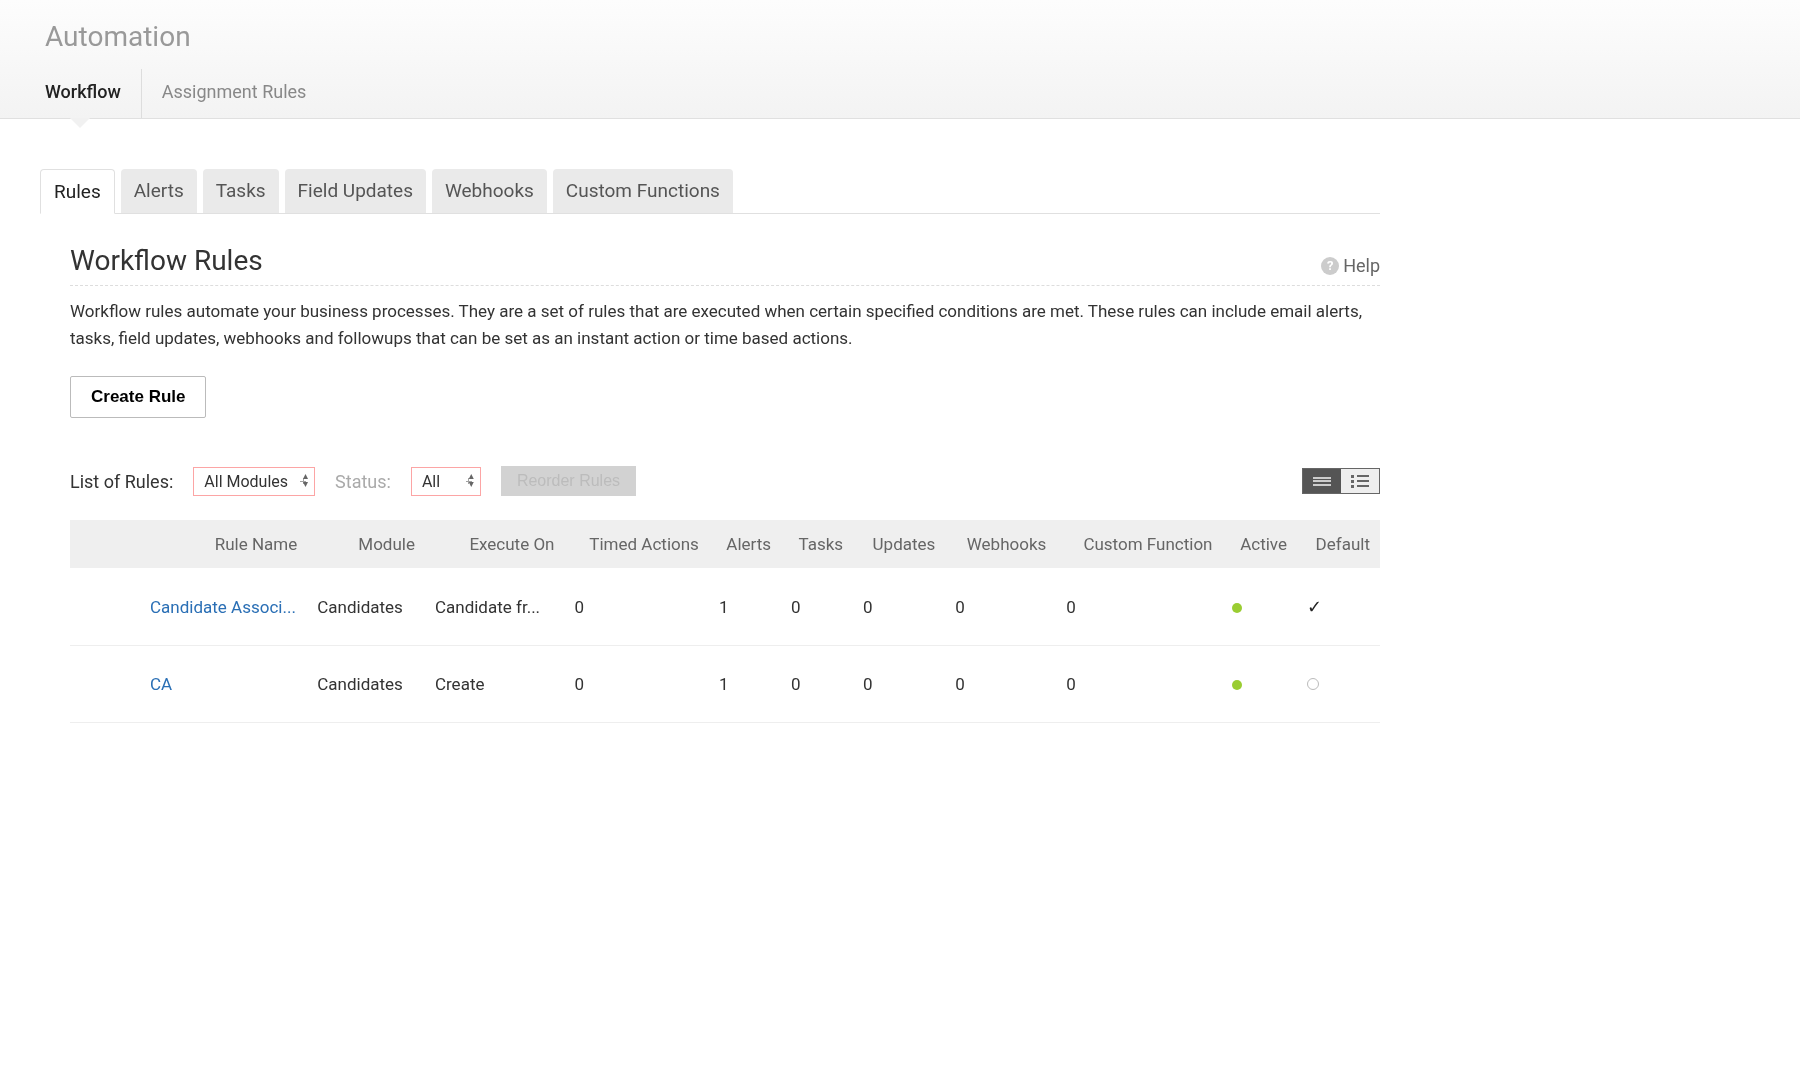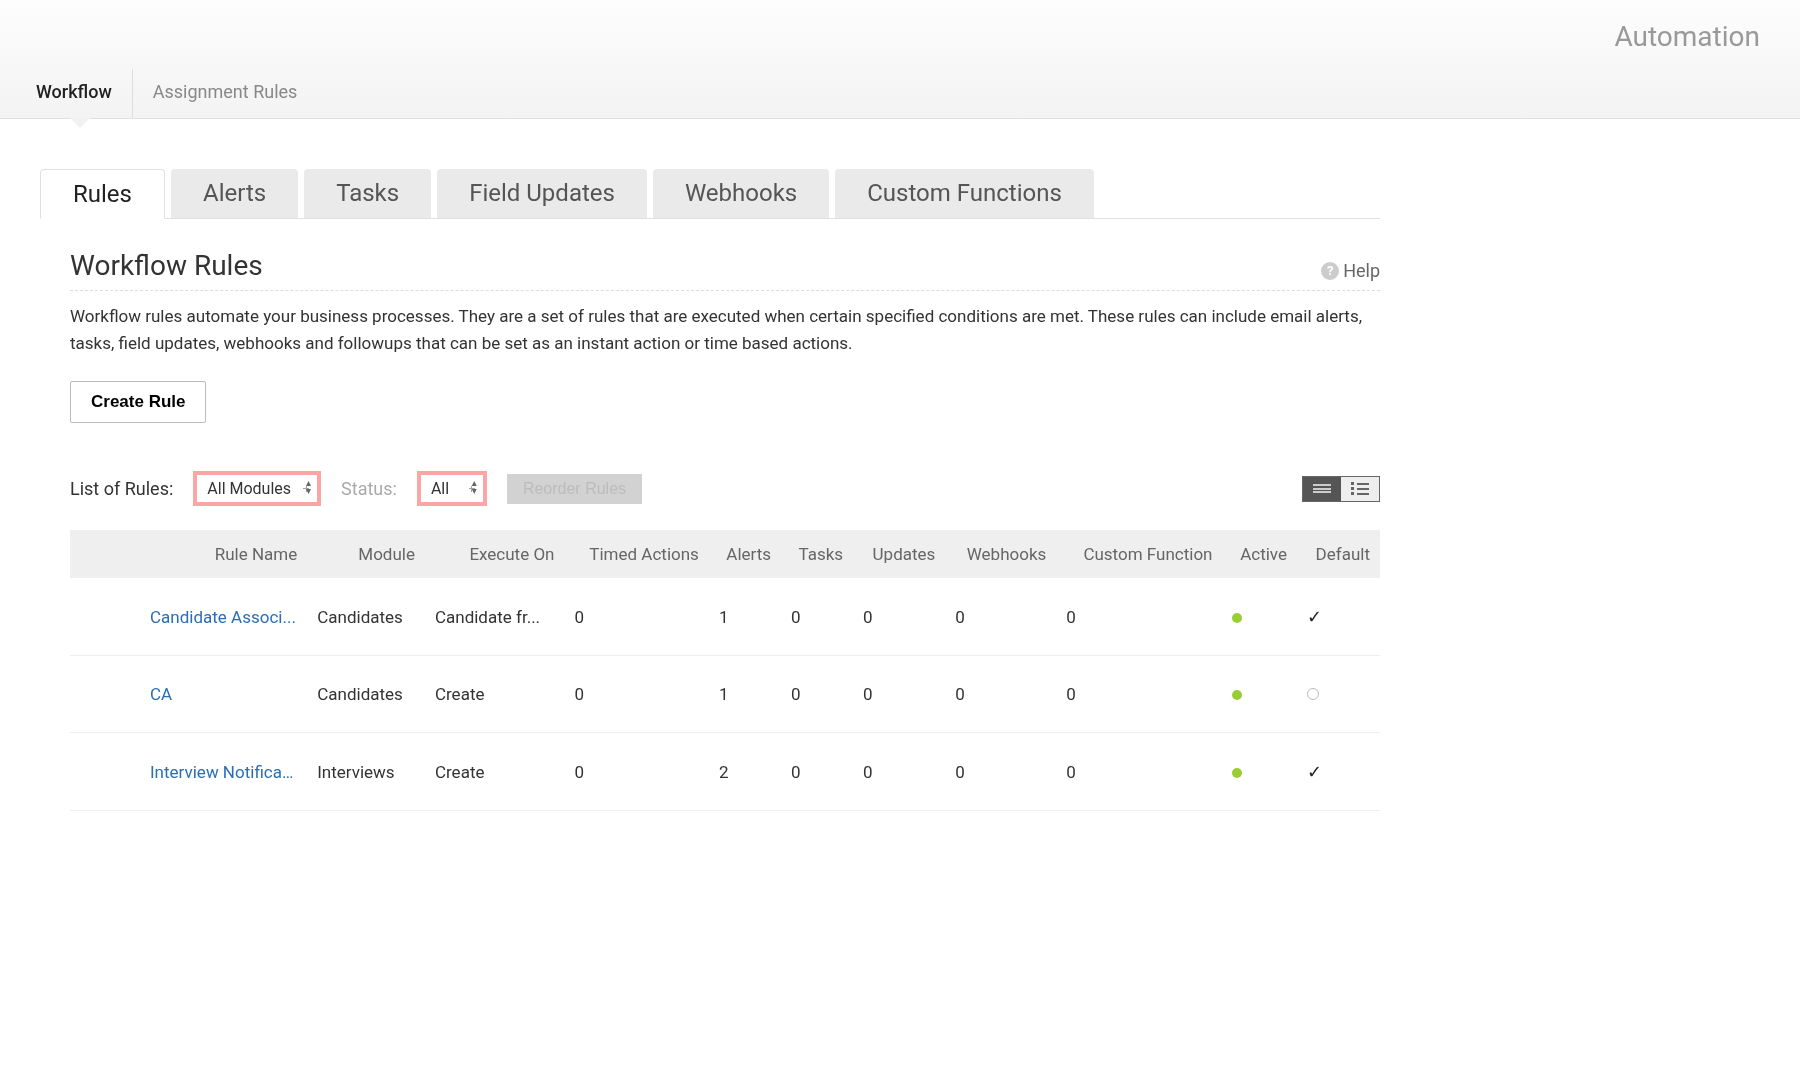--- a/index.html
+++ b/index.html
@@ -5,22 +5,21 @@
   * { box-sizing: border-box; margin: 0; padding: 0; }
   body {
     font-family: -apple-system, BlinkMacSystemFont, "Segoe UI", Roboto, Helvetica, Arial, sans-serif;
     background: #ffffff;
     color: #333;
     font-size: 15px;
   }
   .header {
     background: linear-gradient(#fdfdfd, #f3f3f3);
     border-bottom: 1px solid #e0e0e0;
-    padding: 20px 40px 0 36px;
-    text-align: right;
+    padding: 20px 40px 0 45px;
   }
   .header-title {
     font-size: 28px;
     font-weight: 400;
     color: #999;
     margin-bottom: 16px;
   }
   .top-tabs {
     display: flex;
     gap: 0;
@@ -54,22 +53,22 @@
     padding: 40px;
     max-width: 1420px;
   }
 
   .sub-tabs {
     display: flex;
     border-bottom: 1px solid #e0e0e0;
   }
   .sub-tab {
     background: #eaeaea;
-    padding: 10px 32px;
-    font-size: 24px;
+    padding: 10px 13px;
+    font-size: 19px;
     color: #555;
     cursor: pointer;
     margin-right: 6px;
     border-top-left-radius: 4px;
     border-top-right-radius: 4px;
   }
   .sub-tab.active {
     background: #fff;
     color: #222;
     border: 1px solid #e0e0e0;
@@ -131,21 +130,21 @@
     align-items: center;
     margin-top: 48px;
     gap: 20px;
   }
   .filter-label {
     font-size: 18px;
     color: #333;
   }
   .filter-label.muted { color: #aaa; }
   .select-wrap {
-    border: 4px solid #fca5a5;
+    border: 1px solid #fca5a5;
     padding: 4px 26px 4px 10px;
     position: relative;
     font-size: 16px;
     background: #fff;
     cursor: pointer;
   }
   .select-wrap::after {
     content: "";
     position: absolute;
     right: 8px;
@@ -351,31 +350,17 @@
             <td>Create</td>
             <td>0</td>
             <td>1</td>
             <td>0</td>
             <td>0</td>
             <td>0</td>
             <td>0</td>
             <td><span class="dot-green"></span></td>
             <td><span class="circle-empty"></span></td>
           </tr>
-          <tr>
-            <td></td>
-            <td class="link">Interview Notificat...</td>
-            <td>Interviews</td>
-            <td>Create</td>
-            <td>0</td>
-            <td>2</td>
-            <td>0</td>
-            <td>0</td>
-            <td>0</td>
-            <td>0</td>
-            <td><span class="dot-green"></span></td>
-            <td><span class="check">✓</span></td>
-          </tr>
         </tbody>
     </table>
 
   </div>
 </div>
 
 </body></html>

